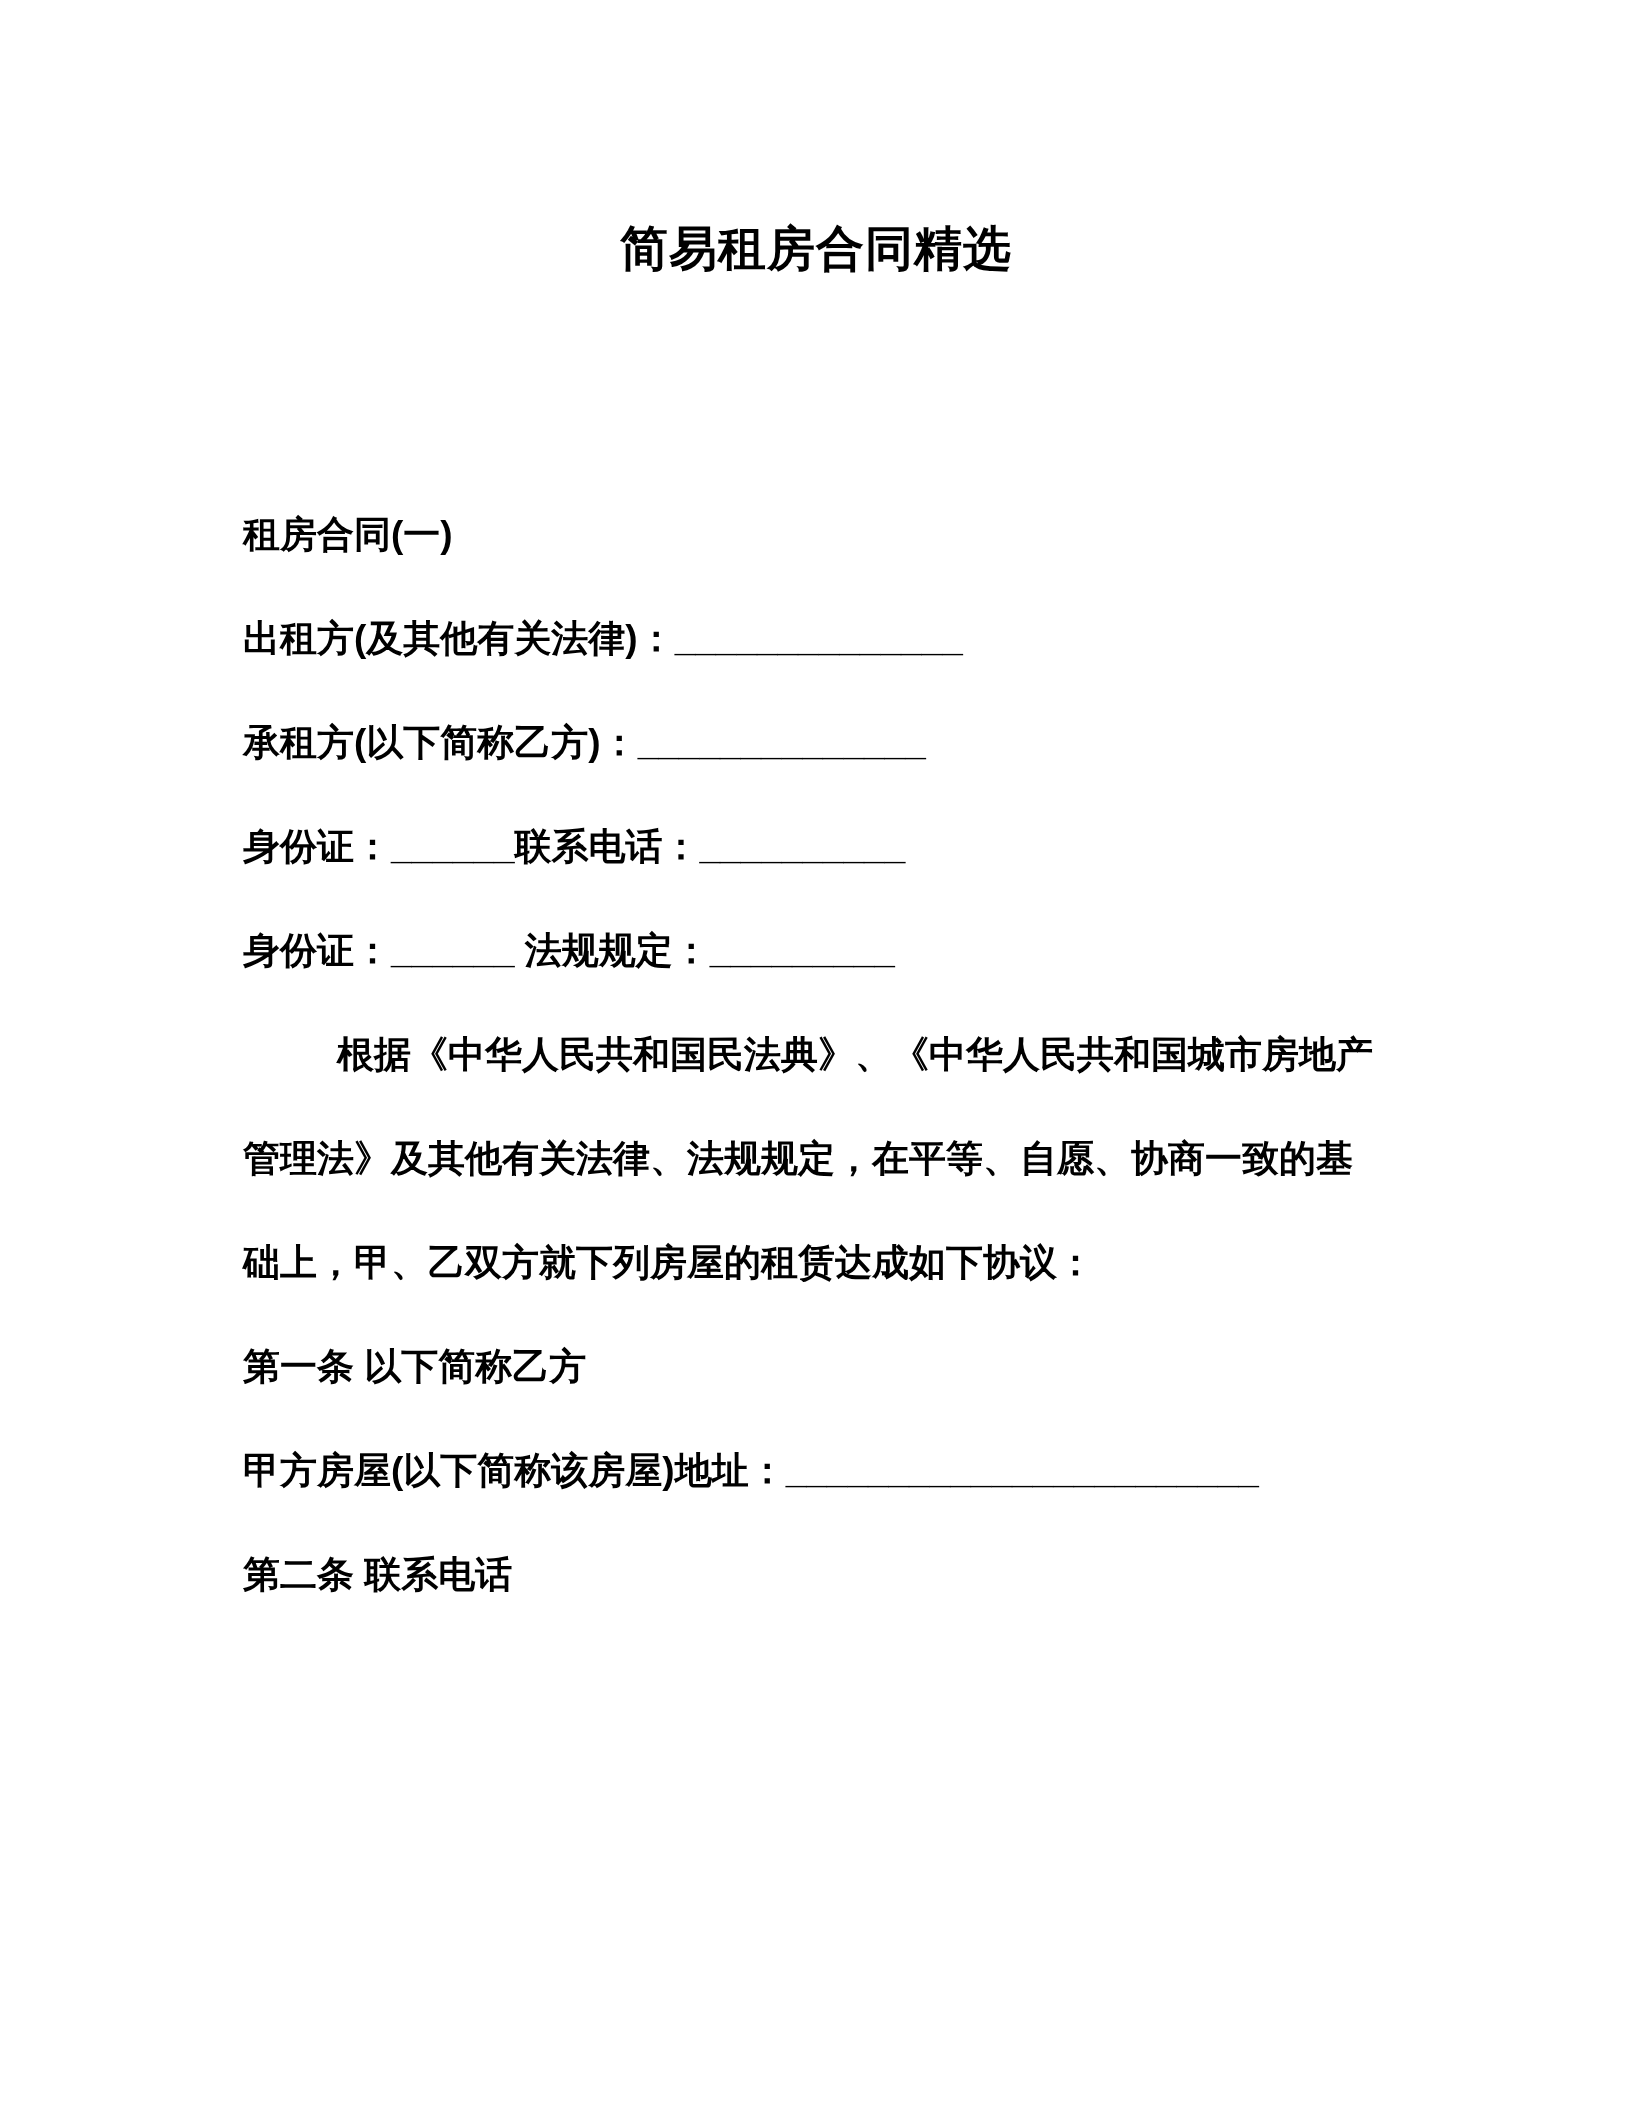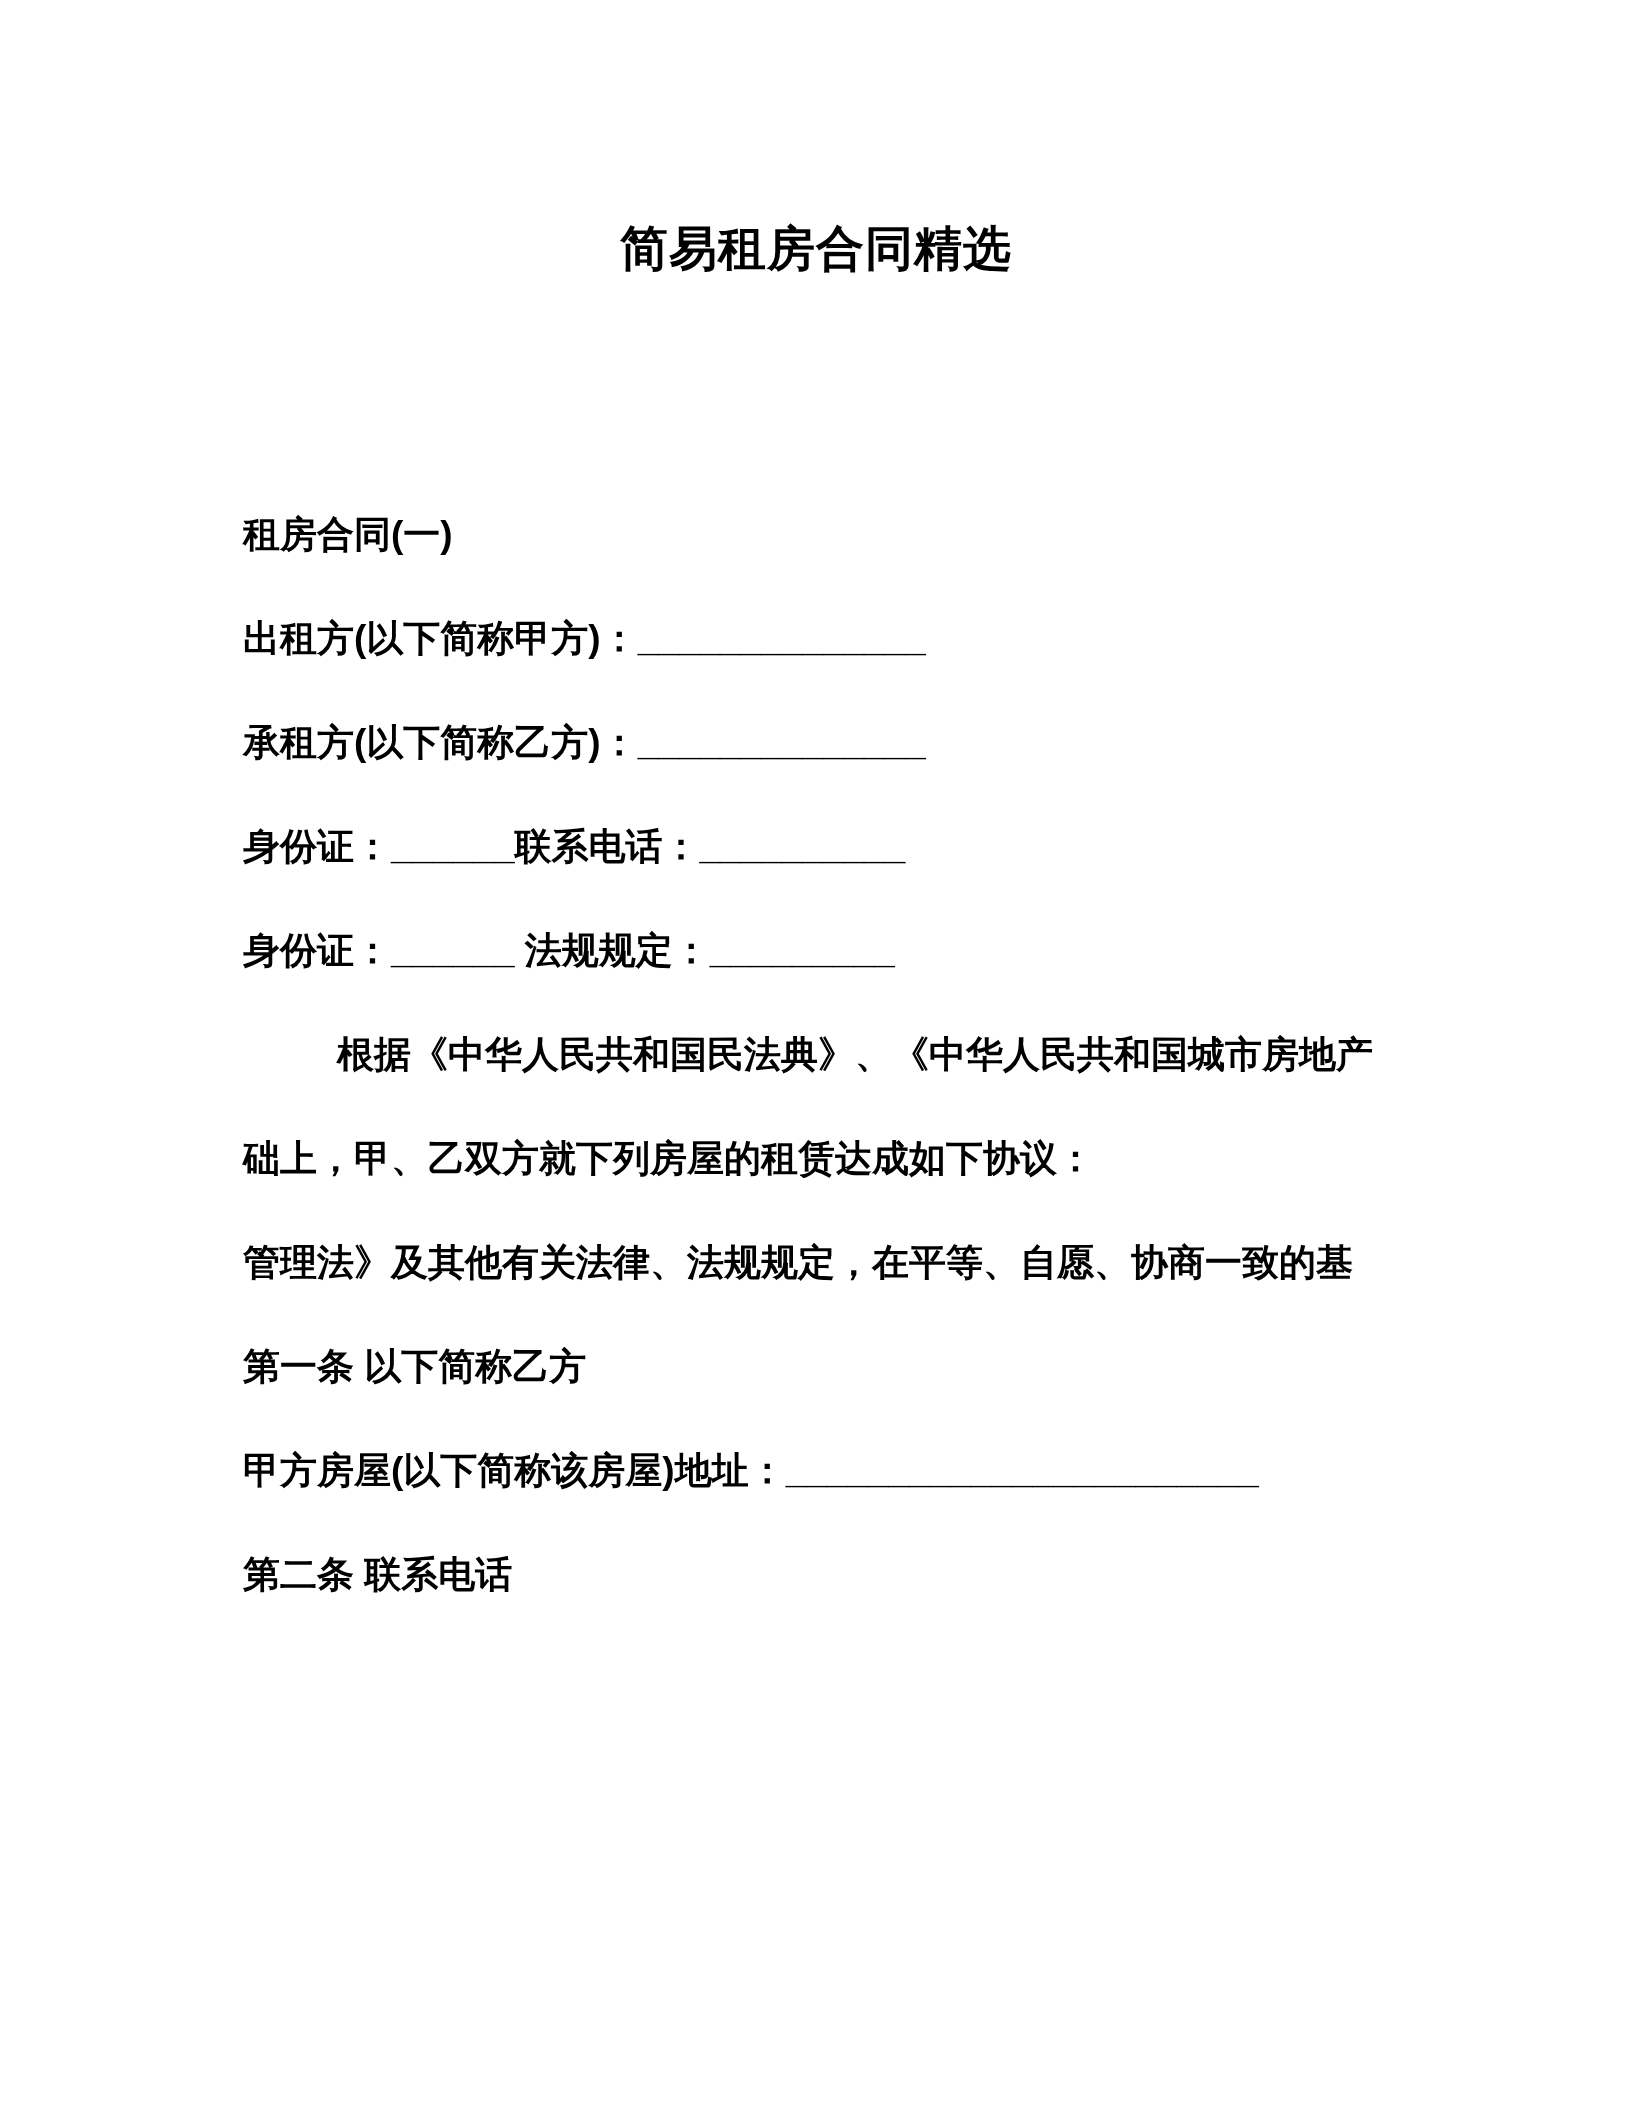--- a/index.html
+++ b/index.html
@@ -49,32 +49,32 @@
   </style>
 </head>
 <body>
 
 <div class="page">
   <h1 class="doc-title">简易租房合同精选</h1>
 
   <div class="content">
     <p class="line">租房合同(一)</p>
 
-    <p class="line">出租方(以下简称甲方)：______________</p>
+    <p class="line">出租方(及其他有关法律)：______________</p>
 
     <p class="line">承租方(以下简称乙方)：______________</p>
 
     <p class="line">身份证：______联系电话：__________</p>
 
     <p class="line">身份证：______ 法规规定：_________</p>
 
     <div>
       <p class="line indent">根据《中华人民共和国民法典》、《中华人民共和国城市房地产</p>
+      <p class="line">管理法》及其他有关法律、法规规定，在平等、自愿、协商一致的基</p>
       <p class="line">础上，甲、乙双方就下列房屋的租赁达成如下协议：</p>
-      <p class="line">管理法》及其他有关法律、法规规定，在平等、自愿、协商一致的基</p>
     </div>
 
     <p class="line">第一条 以下简称乙方</p>
 
     <p class="line">甲方房屋(以下简称该房屋)地址：_______________________</p>
 
     <p class="line">第二条 联系电话</p>
 
 
   </div>

